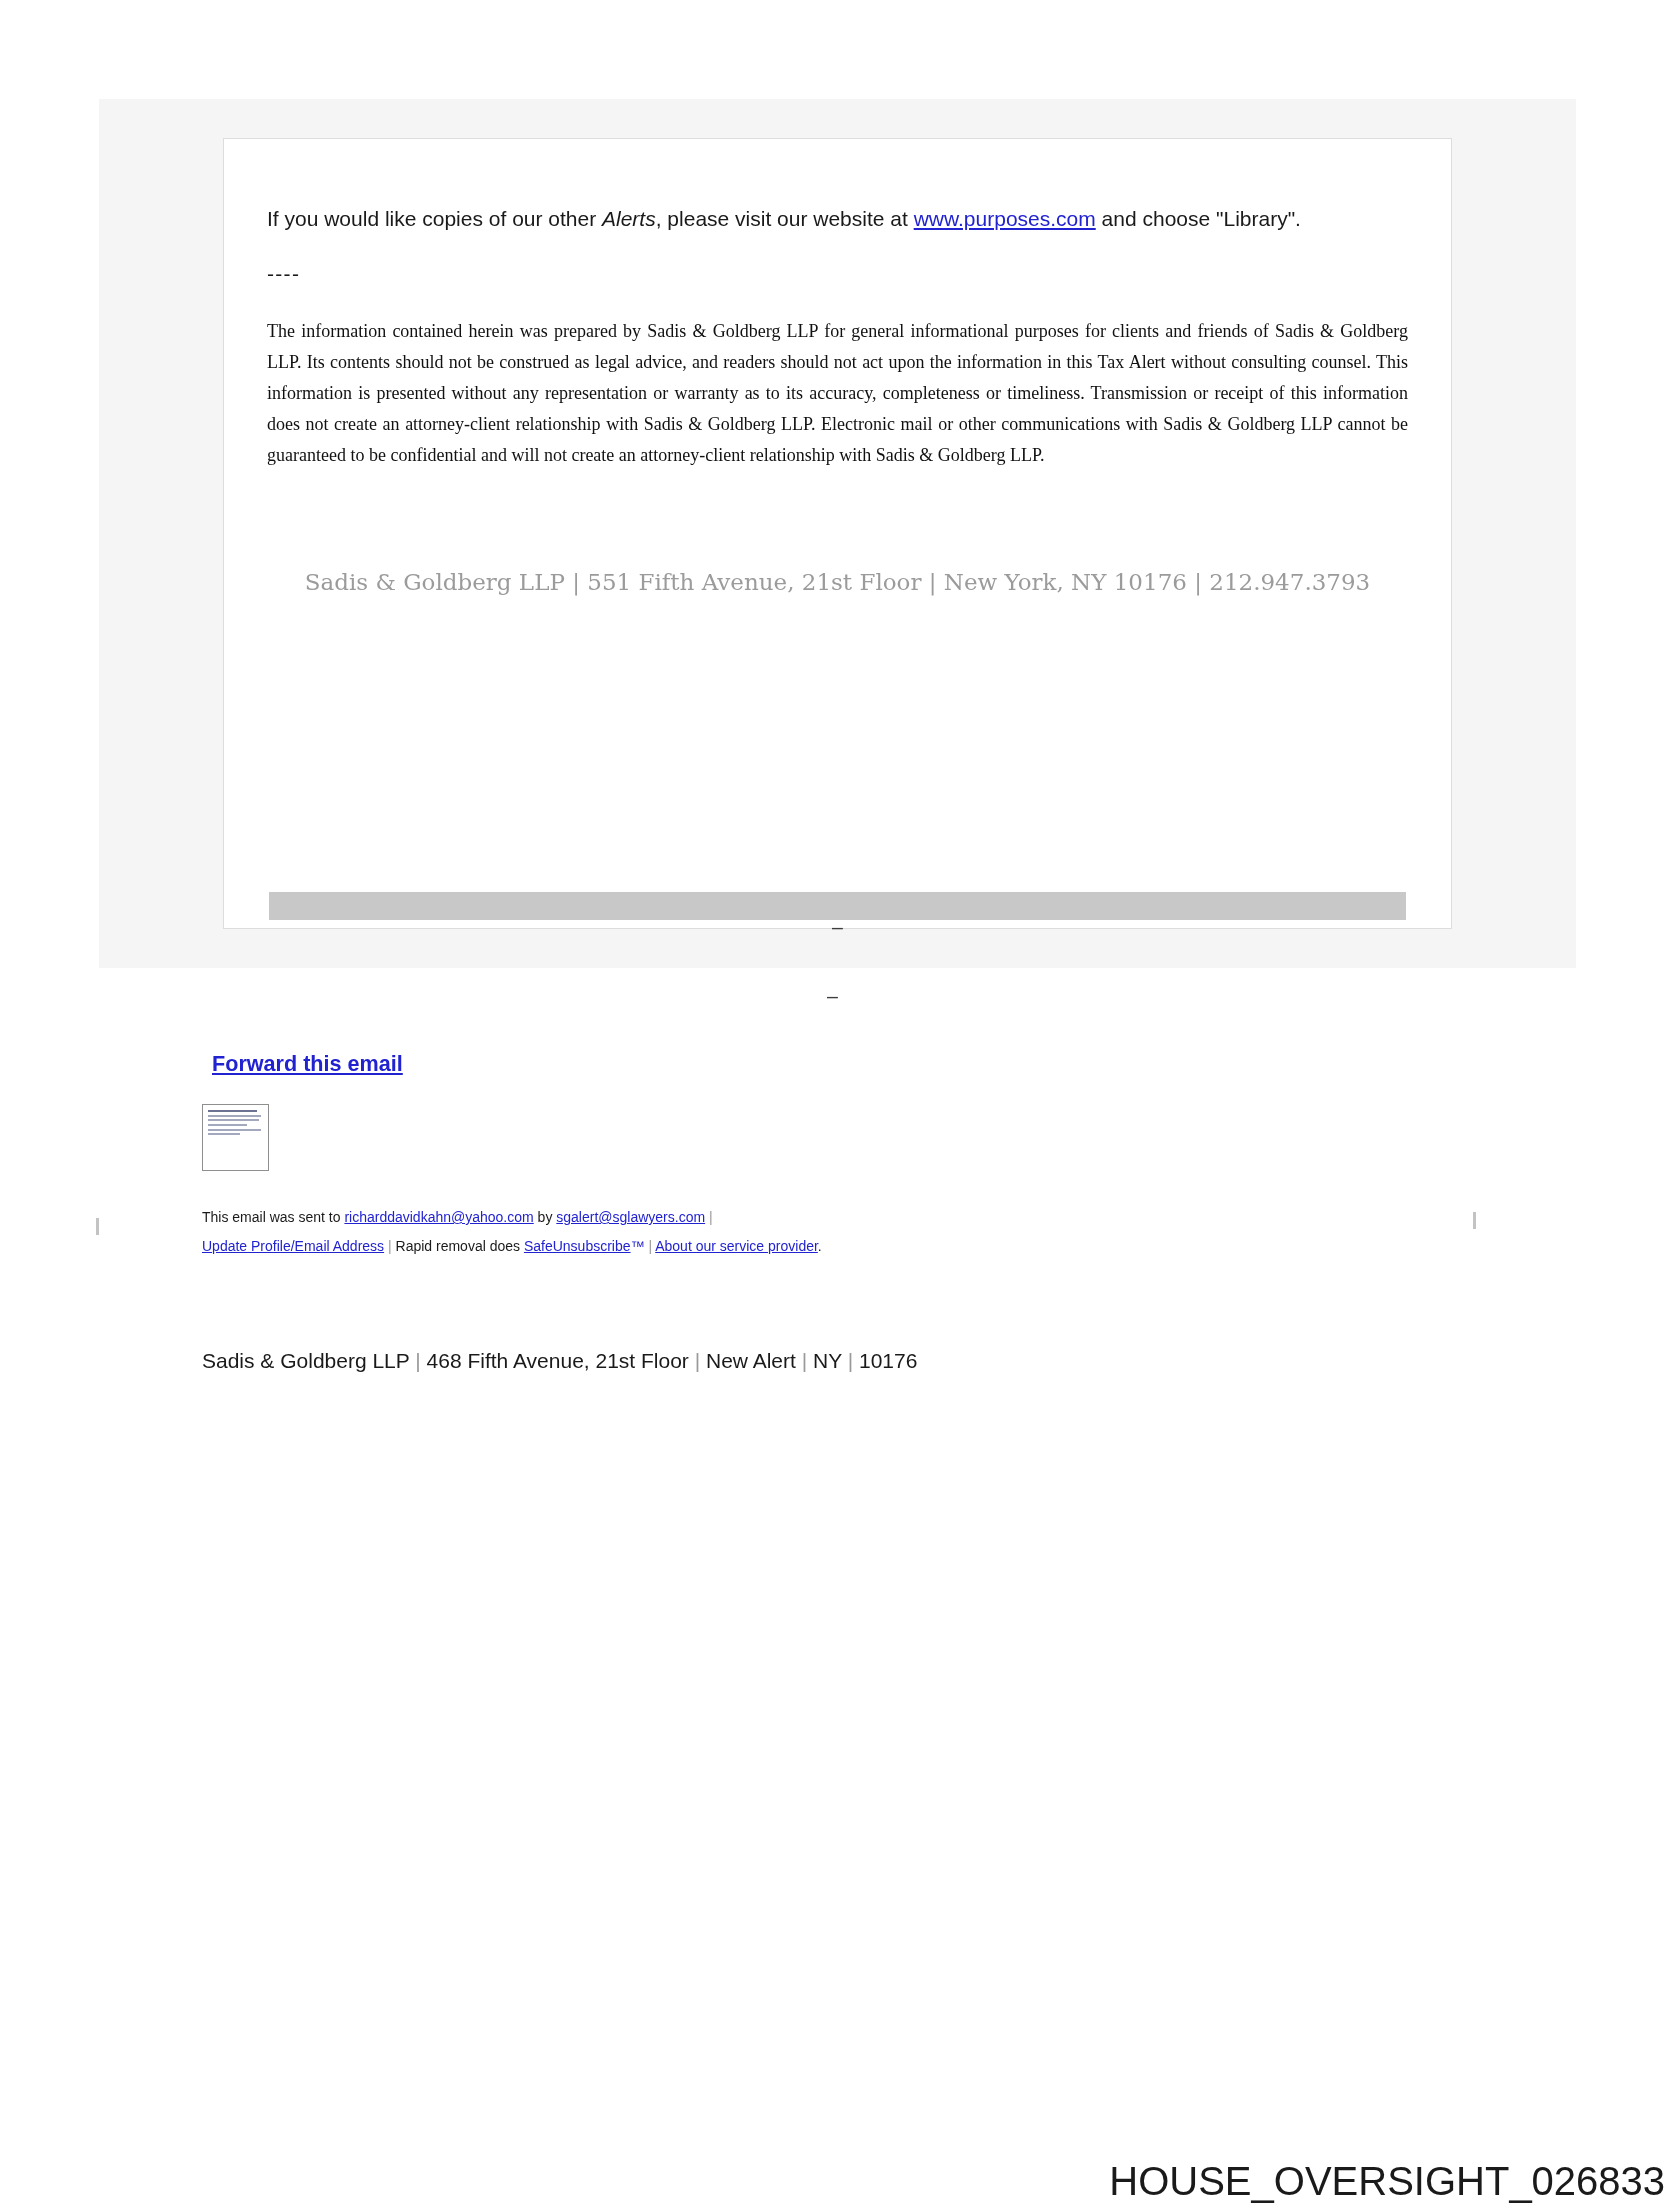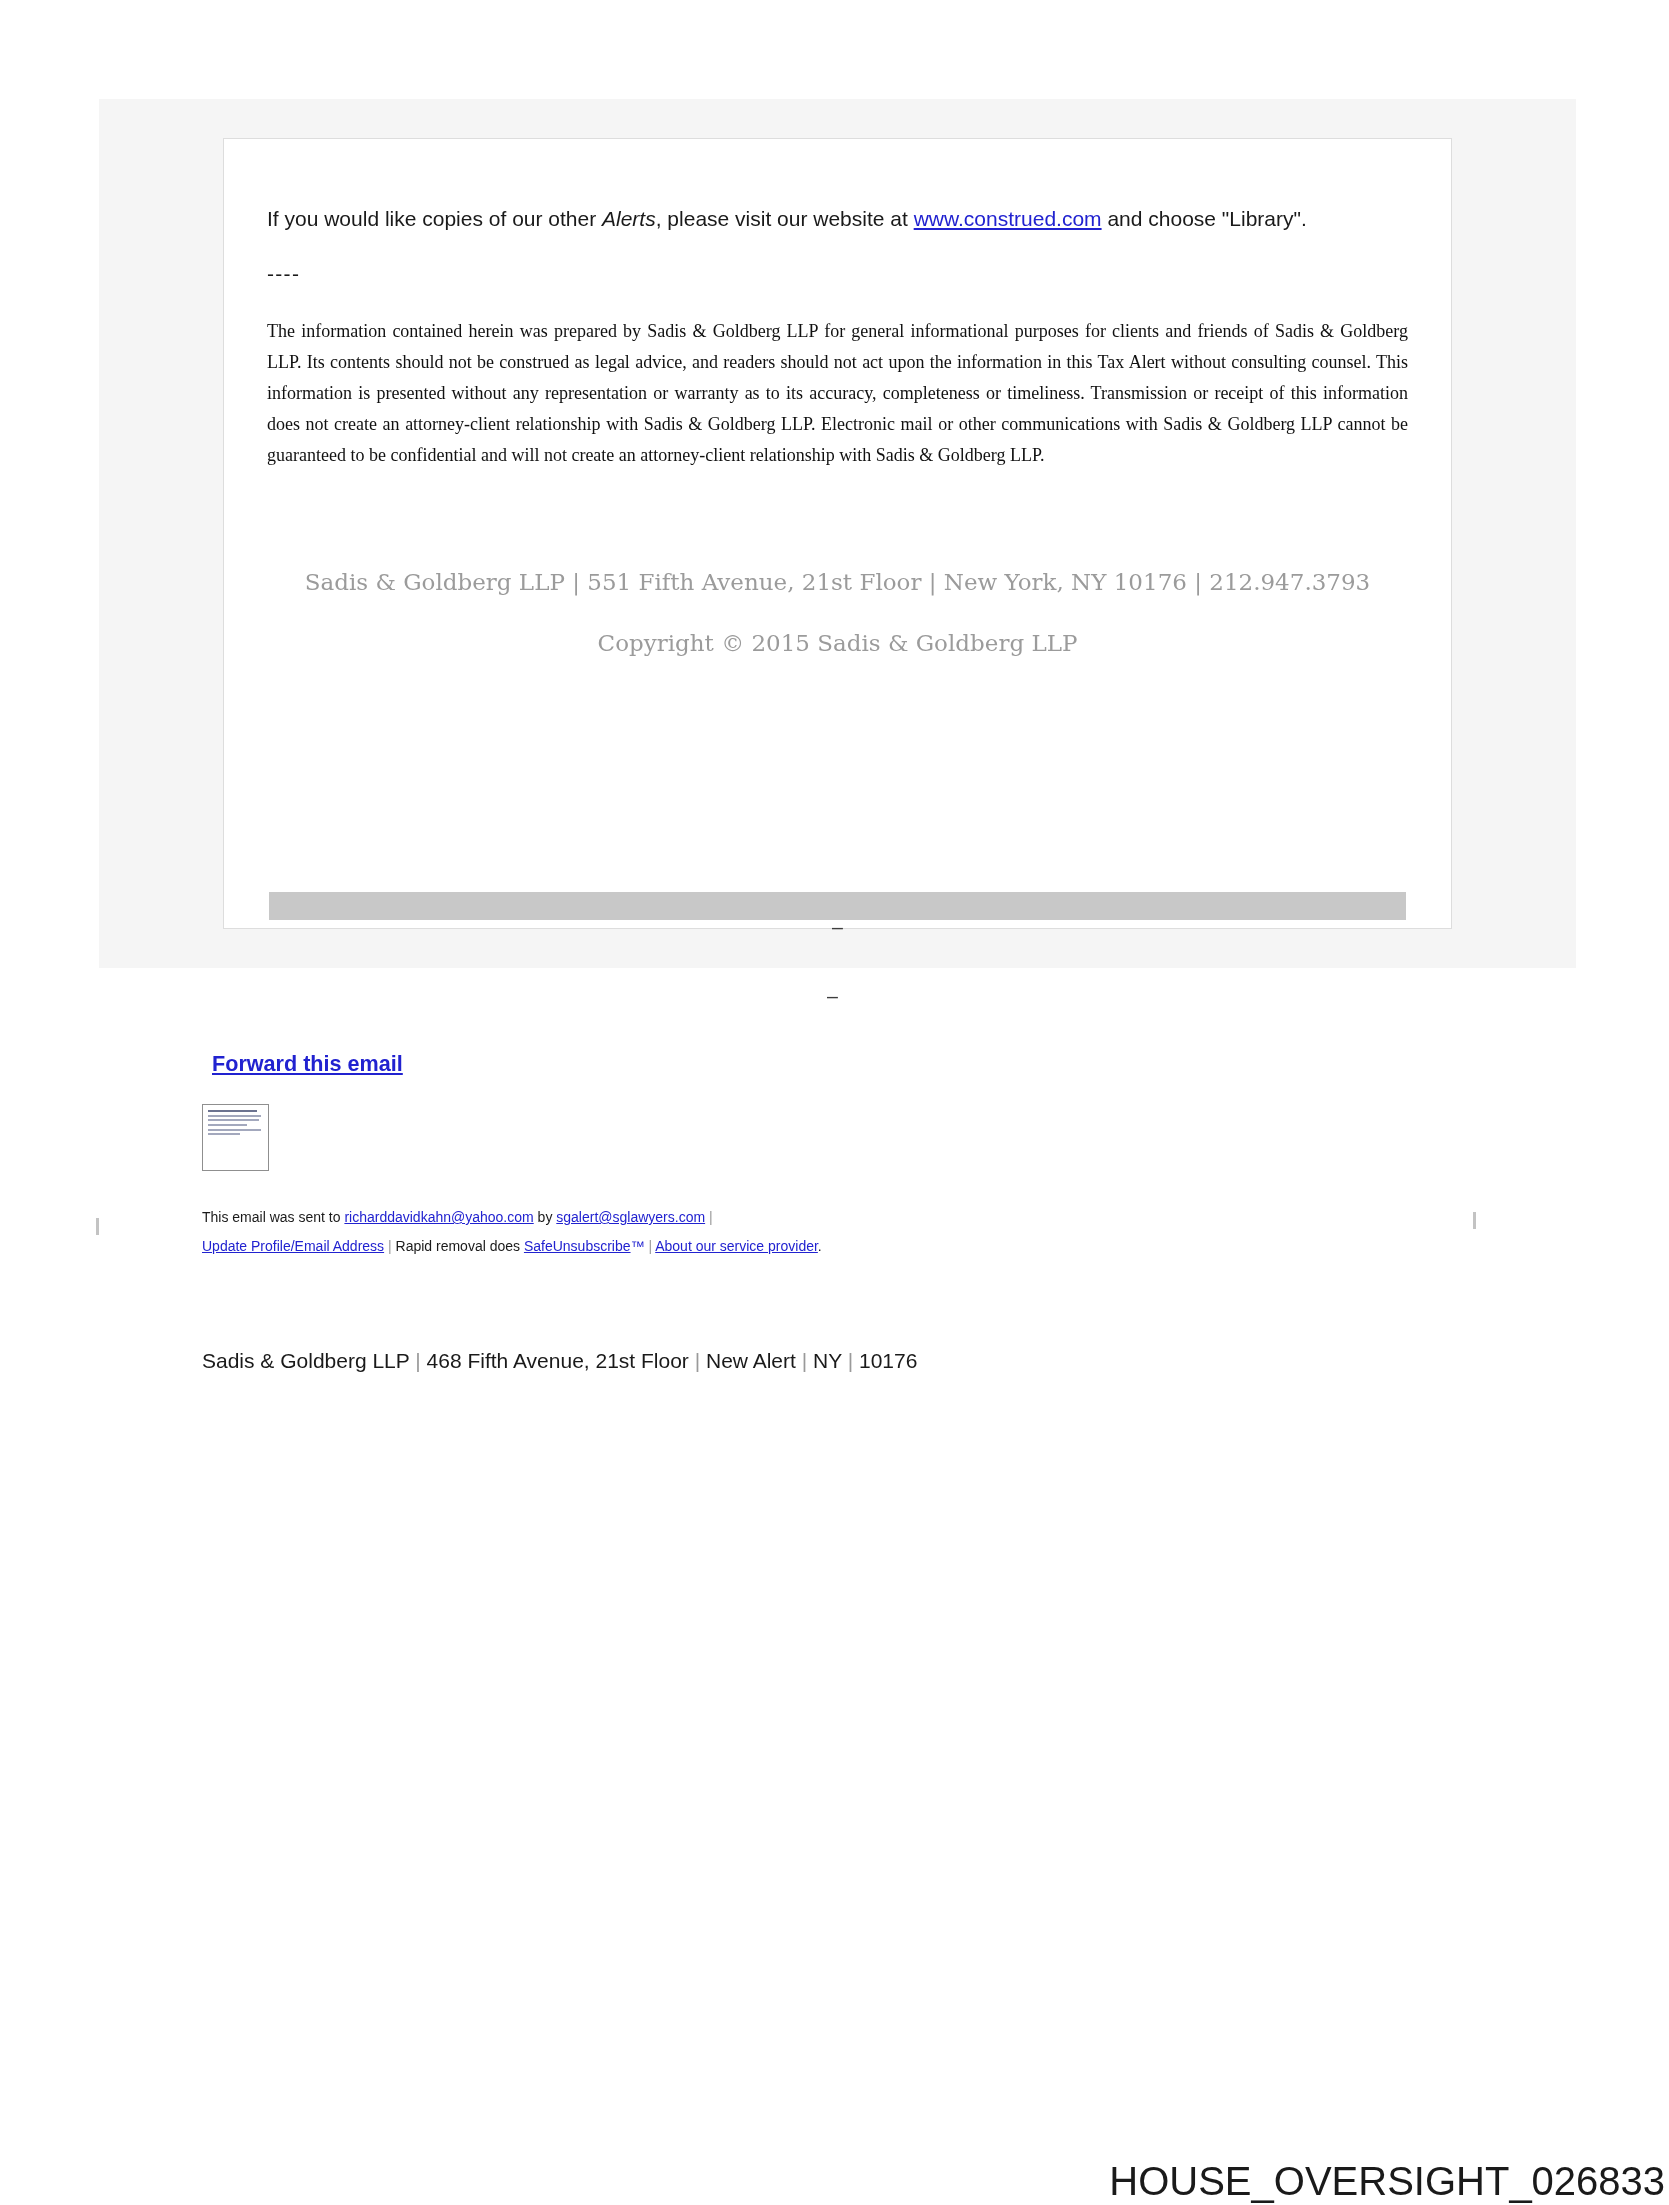--- a/index.html
+++ b/index.html
@@ -70,29 +70,28 @@
   }
 </style>
 </head>
 <body>
 
 <div class="page">
 
   <div class="panel">
     <div class="email-box">
 
-      <p class="intro"><span>If you would like copies of our other </span><i>Alerts</i><span>, please visit our website at </span><a class="link" href="#">www.construed.com</a><span> and choose "Library".</span></p>
+      <p class="intro"><span>If you would like copies of our other </span><i>Alerts</i><span>, please visit our website at </span><a class="link" href="#">www.purposes.com</a><span> and choose "Library".</span></p>
 
       <p class="dashes">----</p>
 
       <p class="disclaimer">The information contained herein was prepared by Sadis &amp; Goldberg LLP for general informational purposes for clients and friends of Sadis &amp; Goldberg LLP. Its contents should not be construed as legal advice, and readers should not act upon the information in this Tax Alert without consulting counsel. This information is presented without any representation or warranty as to its accuracy, completeness or timeliness. Transmission or receipt of this information does not create an attorney-client relationship with Sadis &amp; Goldberg LLP. Electronic mail or other communications with Sadis &amp; Goldberg LLP cannot be guaranteed to be confidential and will not create an attorney-client relationship with Sadis &amp; Goldberg LLP.</p>
 
       <p class="gray-line">Sadis &amp; Goldberg LLP | 551 Fifth Avenue, 21st Floor | New York, NY 10176 | 212.947.3793</p>
 
-      <p class="gray-line copyright">Copyright © 2015 Sadis &amp; Goldberg LLP</p>
 
       <div class="bottom-bar"></div>
       <div class="dash dash-inner">–</div>
     </div>
   </div>
 
   <div class="dash dash-mid">–</div>
 
   <a class="forward" href="#">Forward this email</a>
 

